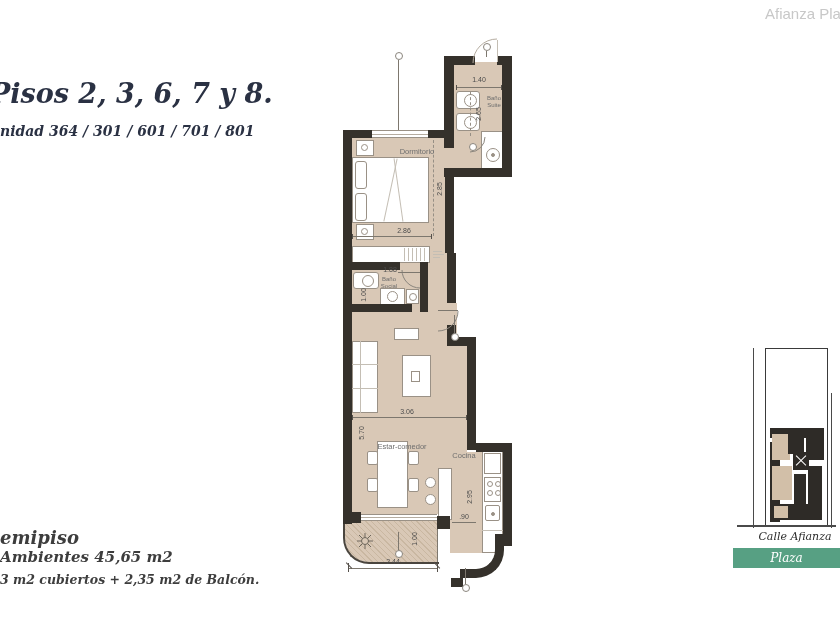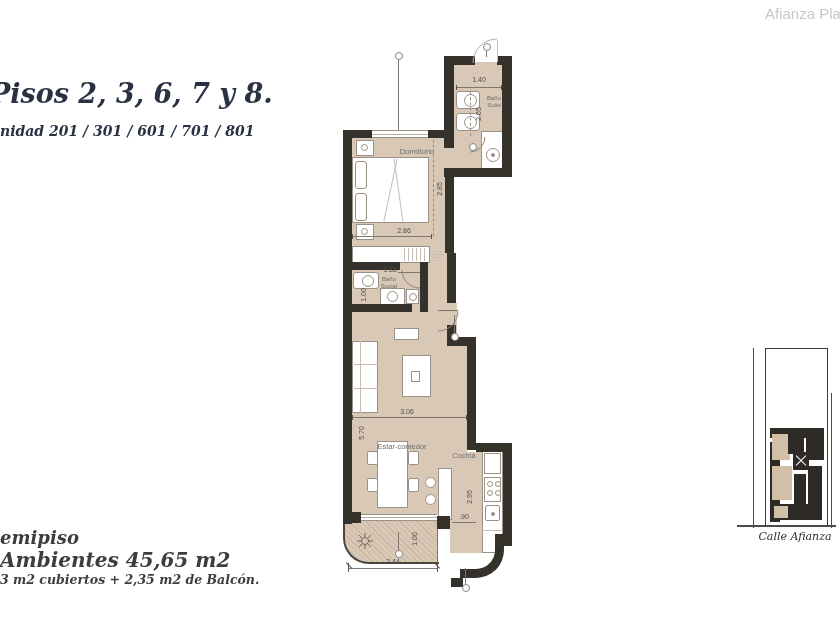--- a/index.html
+++ b/index.html
@@ -36,23 +36,23 @@
   .mini-dark{position:absolute;background:#2e2b27}
   .mini-tan{position:absolute;background:#d2bfa8}
   .mini-line{position:absolute;background:#4a4a4a}
   svg.arc{position:absolute;overflow:visible}
 </style>
 </head>
 <body>
 
 <div class="brand" style="left:765px;top:5px">Afianza Plaza</div>
 <div class="title" style="left:-10px;top:78px;font-size:27px">Pisos 2, 3, 6, 7 y 8.</div>
-<div class="title" style="left:0px;top:123px;font-size:14px">nidad 201 / 301 / 601 / 701 / 801</div>
+<div class="title" style="left:0px;top:123px;font-size:14px">nidad 364 / 301 / 601 / 701 / 801</div>
 <div class="footer-t" style="left:0px;top:527px;font-size:18px">emipiso</div>
-<div class="footer-t" style="left:0px;top:548px;font-size:20px">Ambientes 45,65 m2</div>
+<div class="footer-t" style="left:0px;top:548px;font-size:15px">Ambientes 45,65 m2</div>
 <div class="footer-t" style="left:0px;top:572px;font-size:12.5px">3 m2 cubiertos + 2,35 m2 de Balcón.</div>
 
 <div class="abs" style="left:0;top:0;width:840px;height:630px">
 
   <div class="floor" style="left:452px;top:62px;width:52px;height:106px"></div>
   <div class="floor" style="left:444px;top:148px;width:10px;height:22px"></div>
   <div class="floor" style="left:351px;top:137px;width:94px;height:125px"></div>
   <div class="floor" style="left:351px;top:245px;width:96px;height:60px"></div>
   <div class="floor" style="left:447px;top:303px;width:10px;height:30px"></div>
   <div class="floor" style="left:351px;top:305px;width:96px;height:41px"></div>
@@ -246,13 +246,16 @@
   <div class="tick" style="left:74px;top:120px;width:14px;height:1px;transform:rotate(45deg);background:#fff"></div>
   <div class="tick" style="left:74px;top:120px;width:14px;height:1px;transform:rotate(-45deg);background:#fff"></div>
   <div class="mini-tan" style="left:52px;top:126px;width:20px;height:34px"></div>
   <div class="mini-dark" style="left:74px;top:134px;width:12px;height:44px"></div>
   <div class="mini-dark" style="left:88px;top:126px;width:14px;height:52px"></div>
   <div class="mini-dark" style="left:52px;top:164px;width:50px;height:16px"></div>
   <div class="mini-tan" style="left:54px;top:166px;width:14px;height:12px"></div>
 
   <div class="mini-line" style="left:17px;top:185px;width:99px;height:2px"></div>
   <div class="map-street" style="left:75px;top:190px">Calle Afianza</div>
+  <div class="map-banner" style="left:13px;top:208px;width:107px;height:20px">
+    <span>Plaza</span>
+  </div>
 </div>
 
 </body></html>

